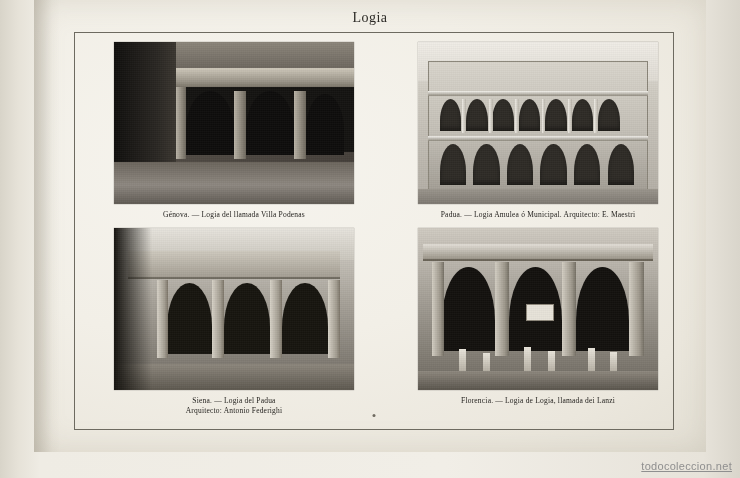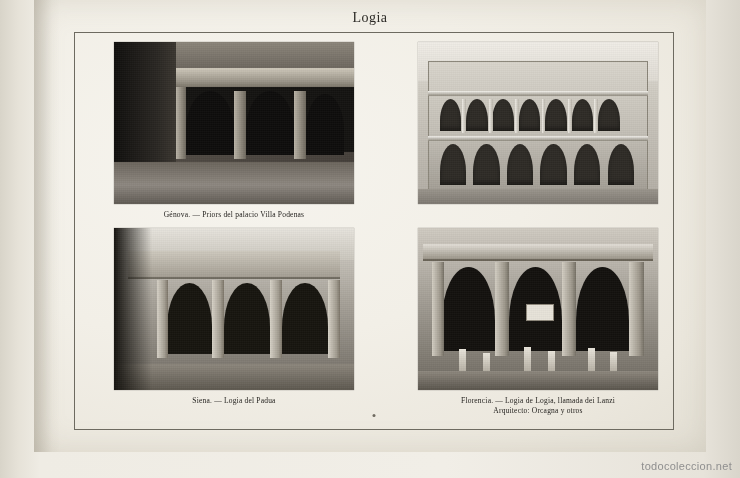--- a/index.html
+++ b/index.html
@@ -262,20 +262,21 @@
 
   
   #watermark {
     position: absolute;
     right: 8px;
     bottom: 6px;
     font-family: "Liberation Sans", sans-serif;
     font-size: 11px;
     color: #8f8f8f;
     letter-spacing: 0.3px;
+    text-decoration: underline;
   }
   #plate-dot {
     position: absolute;
     left: 50%;
     bottom: 12px;
     width: 3px; height: 3px;
     background: #6f6a60;
     border-radius: 50%;
     transform: translateX(-50%);
   }
@@ -306,21 +307,21 @@
 
       <div class="pier" style="left:50%; top:30%; width:5%; height:42%;"></div>
       <div class="pier" style="left:75%; top:30%; width:5%; height:42%;"></div>
       <div class="pier" style="left:26%; top:28%; width:4%; height:44%;"></div>
 
       <div class="wall-left"></div>
       <div class="floor"></div>
       <div class="grain"></div>
     </div>
     <div class="caption">
-      <span>Génova. — Priors del palacio Villa Podenas</span>
+      <span>Génova. — Logia del llamada Villa Podenas</span>
       <span class="line2"></span>
     </div>
   </div>
 
   <div class="fig" id="fig2">
     <div class="photo" id="photo2">
       <div class="sky2"></div>
       <div class="facade"></div>
 
       <div class="cornice" style="top:30%;"></div>
@@ -344,20 +345,24 @@
       <div class="col" style="left:18.5%; top:35%; width:1.6%; height:21%;"></div>
       <div class="col" style="left:29.5%; top:35%; width:1.6%; height:21%;"></div>
       <div class="col" style="left:40.5%; top:35%; width:1.6%; height:21%;"></div>
       <div class="col" style="left:51.5%; top:35%; width:1.6%; height:21%;"></div>
       <div class="col" style="left:62.5%; top:35%; width:1.6%; height:21%;"></div>
       <div class="col" style="left:73.5%; top:35%; width:1.6%; height:21%;"></div>
 
       <div class="ground2"></div>
       <div class="grain"></div>
     </div>
+    <div class="caption">
+      <span>Padua. — Logia Amulea ó Municipal. Arquitecto: E. Maestri</span>
+      <span class="line2"></span>
+    </div>
   </div>
 
   <div class="fig" id="fig3">
     <div class="photo" id="photo3">
       <div class="sky3"></div>
       <div class="attic"></div>
 
       <div class="arch3" style="left:22%; top:34%; width:19%; height:44%;"></div>
       <div class="arch3" style="left:46%; top:34%; width:19%; height:44%;"></div>
       <div class="arch3" style="left:70%; top:34%; width:19%; height:44%;"></div>
@@ -366,20 +371,21 @@
       <div class="pier3" style="left:41%; top:32%; width:5%; height:48%;"></div>
       <div class="pier3" style="left:65%; top:32%; width:5%; height:48%;"></div>
       <div class="pier3" style="left:89%; top:32%; width:5%; height:48%;"></div>
 
       <div class="base3"></div>
       <div class="shadowL"></div>
       <div class="grain"></div>
     </div>
     <div class="caption">
       <span>Siena. — Logia del Padua</span>
+      <span class="line2">Arquitecto: Antonio Federighi</span>
     </div>
   </div>
 
   <div class="fig" id="fig4">
     <div class="photo" id="photo4">
       <div class="corn4"></div>
 
       <div class="arch4" style="left:10%; top:24%; width:22%; height:52%;"></div>
       <div class="arch4" style="left:38%; top:24%; width:22%; height:52%;"></div>
       <div class="arch4" style="left:66%; top:24%; width:22%; height:52%;"></div>
@@ -396,18 +402,17 @@
       <div class="statue" style="left:44%; height:24px;"></div>
       <div class="statue" style="left:54%; height:20px;"></div>
       <div class="statue" style="left:71%; height:23px;"></div>
       <div class="statue" style="left:80%; height:19px;"></div>
 
       <div class="plinth"></div>
       <div class="grain"></div>
     </div>
     <div class="caption">
       <span>Florencia. — Logia de Logia, llamada dei Lanzi</span>
-      <span class="line2">Arquitecto: Orcagna y otros</span>
     </div>
   </div>
 
   <div id="watermark">todocoleccion.net</div>
 </div>
 
 </body></html>

